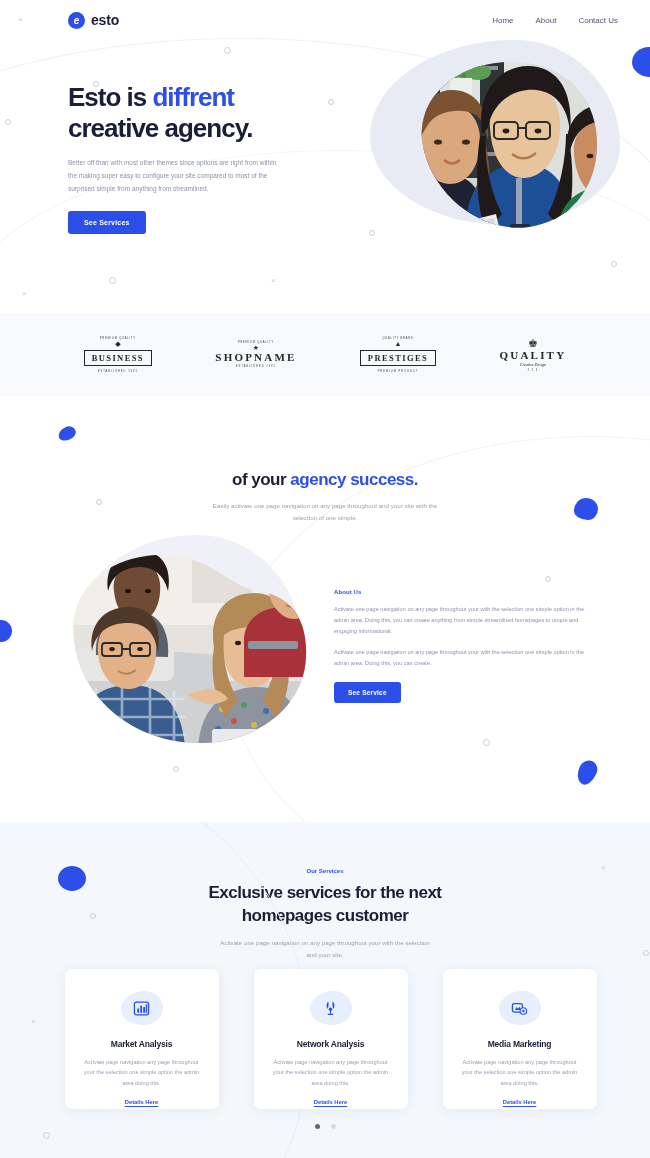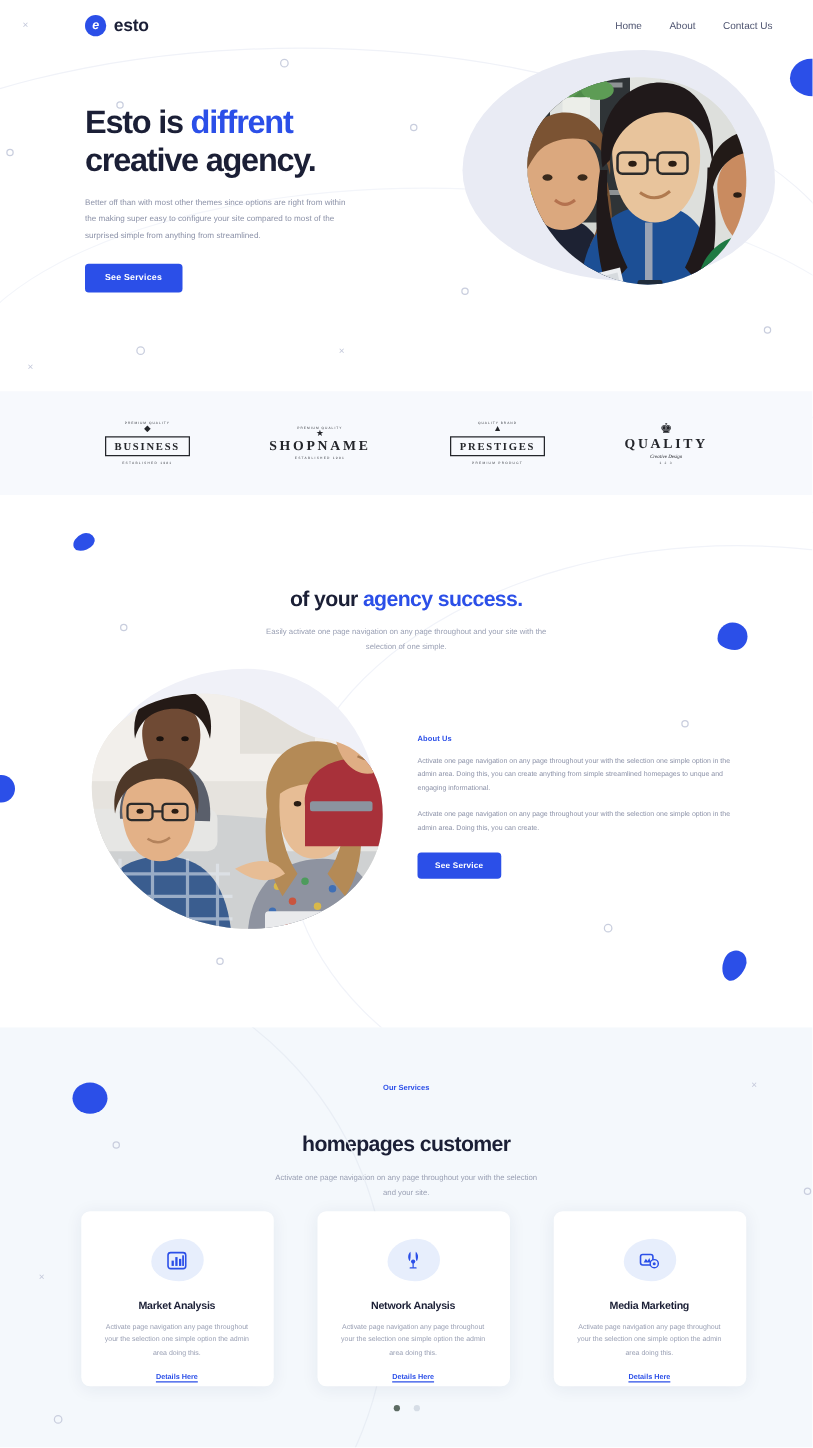--- a/index.html
+++ b/index.html
@@ -364,21 +364,21 @@
     <div class="curve" style="left:-250px; top:-60px; width:560px; height:560px; border-color:#e9eef5;"></div>
     <div class="blueblob" style="left:58px; top:44px; width:28px; height:25px; border-radius:50%;"></div>
     <span class="xmark" style="left:601px; top:42px;">×</span>
     <span class="xmark" style="left:31px; top:196px;">×</span>
     <div class="ring" style="left:90px; top:91px; width:6px; height:6px;"></div>
     <div class="ring" style="left:643px; top:128px; width:6px; height:6px;"></div>
     <div class="ring" style="left:43px; top:310px; width:7px; height:7px;"></div>
 
     <div class="srv-eyebrow">Our Services</div>
     <h2 class="srv-h2">
-      <br>
+      <span>Exclusive services for the next</span><br>
       <span>homepages customer</span>
     </h2>
     <p class="srv-sub" style="width:215px; margin-left:auto; margin-right:auto;">Activate one page navigation on any page throughout your with the selection and your site.</p>
   </div>
 
   <div class="cards">
 
     <div class="card">
       <div class="icon-blob">
         <svg width="17" height="17" viewBox="0 0 24 24">

